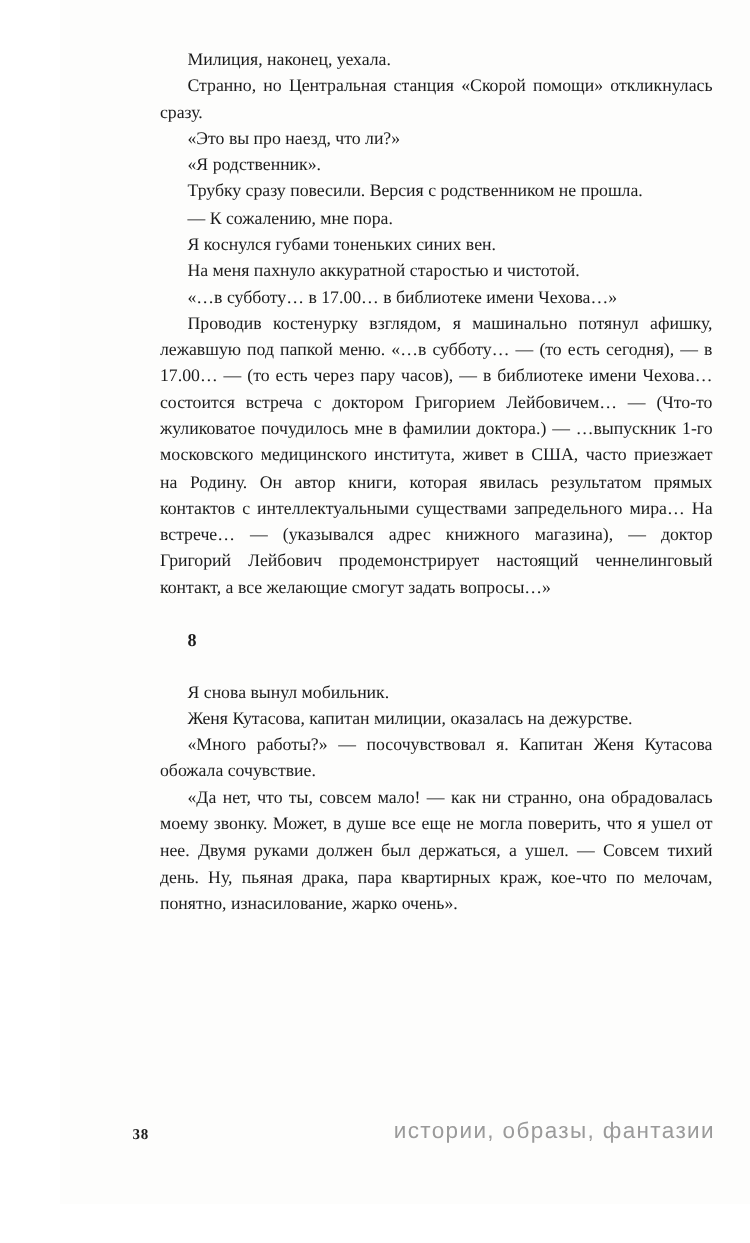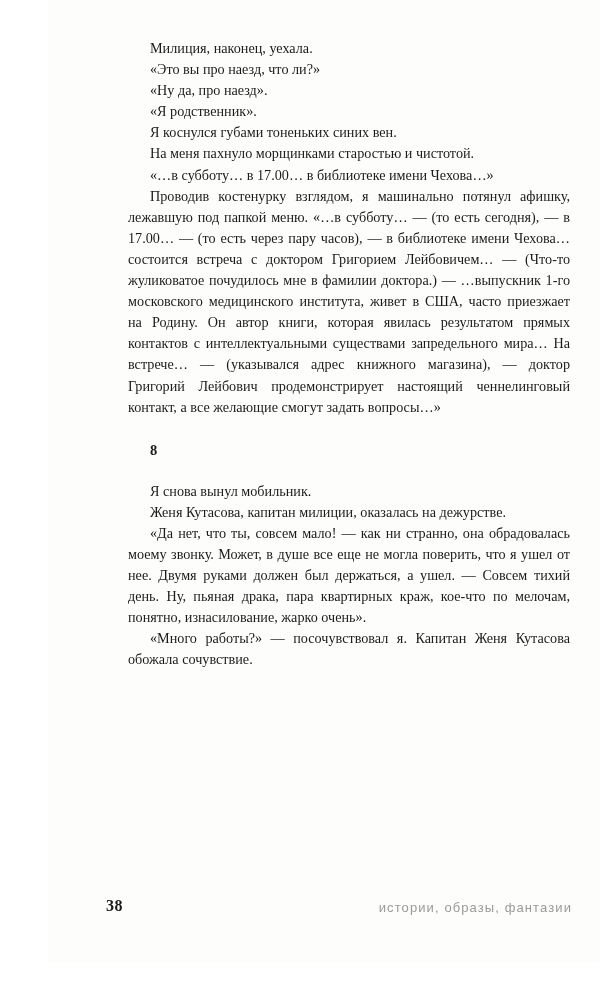--- a/index.html
+++ b/index.html
@@ -55,58 +55,60 @@
     position: absolute;
     left: 0;
     bottom: 0;
     width: 600px;
     height: 70px;
   }
   .folio {
     position: absolute;
     left: 58px;
     bottom: 48px;
-    font-size: 16px;
+    font-size: 12px;
     font-weight: bold;
     color: #1b1b1b;
     letter-spacing: 0.5px;
   }
   .running-title {
     position: absolute;
     right: 76px;
     bottom: 48px;
-    font-size: 13px;
+    font-size: 18px;
     color: #9a9a9a;
     letter-spacing: 1.1px;
     font-family: "Liberation Sans", sans-serif;
     white-space: nowrap;
   }
 </style>
 </head>
 <body>
 
 <div class="page">
 
   <div class="text-column">
 
     <p class="indent">Милиция, наконец, уехала.</p>
+    <p class="indent">Странно, но Центральная станция «Скорой помощи» откликнулась сразу.</p>
     <p class="indent">«Это вы про наезд, что ли?»</p>
-    <p class="indent">«Ну да, про наезд».</p>
     <p class="indent">«Я родственник».</p>
+    <p class="indent">Трубку сразу повесили. Версия с родственником не прошла.</p>
+    <p class="indent">— К сожалению, мне пора.</p>
     <p class="indent">Я коснулся губами тоненьких синих вен.</p>
-    <p class="indent">На меня пахнуло морщинками старостью и чистотой.</p>
+    <p class="indent">На меня пахнуло аккуратной старостью и чистотой.</p>
     <p class="indent">«…в субботу… в 17.00… в библиотеке имени Чехова…»</p>
     <p class="indent">Проводив костенурку взглядом, я машинально потянул афишку, лежавшую под папкой меню. «…в субботу… — (то есть сегодня), — в 17.00… — (то есть через пару часов), — в библиотеке имени Чехова… состоится встреча с доктором Григорием Лейбовичем… — (Что-то жуликоватое почудилось мне в фамилии доктора.) — …выпускник 1-го московского медицинского института, живет в США, часто приезжает на Родину. Он автор книги, которая явилась результатом прямых контактов с интеллектуальными существами запредельного мира… На встрече… — (указывался адрес книжного магазина), — доктор Григорий Лейбович продемонстрирует настоящий ченнелинговый контакт, а все желающие смогут задать вопросы…»</p>
 
     <div class="section-number">8</div>
 
     <p class="indent">Я снова вынул мобильник.</p>
     <p class="indent">Женя Кутасова, капитан милиции, оказалась на дежурстве.</p>
+    <p class="indent">«Много работы?» — посочувствовал я. Капитан Женя Кутасова обожала сочувствие.</p>
     <p class="indent">«Да нет, что ты, совсем мало! — как ни странно, она обрадовалась моему звонку. Может, в душе все еще не могла поверить, что я ушел от нее. Двумя руками должен был держаться, а ушел. — Совсем тихий день. Ну, пьяная драка, пара квартирных краж, кое-что по мелочам, понятно, изнасилование, жарко очень».</p>
-    <p class="indent">«Много работы?» — посочувствовал я. Капитан Женя Кутасова обожала сочувствие.</p>
 
   </div>
 
   <div class="footer">
     <div class="folio">38</div>
     <div class="running-title">истории, образы, фантазии</div>
   </div>
 
 </div>
 

